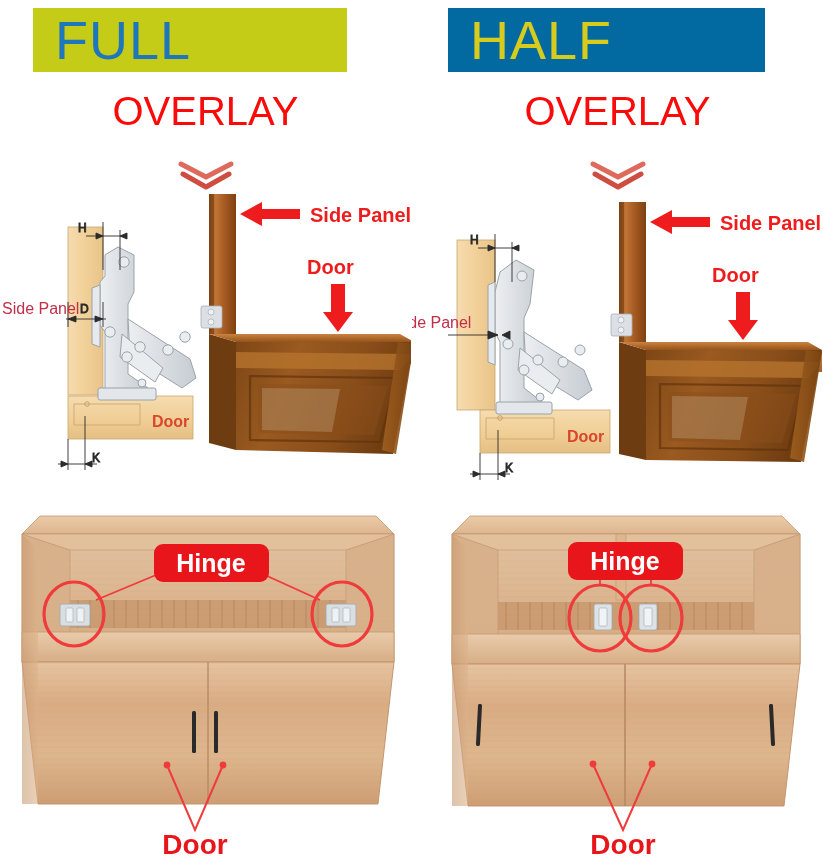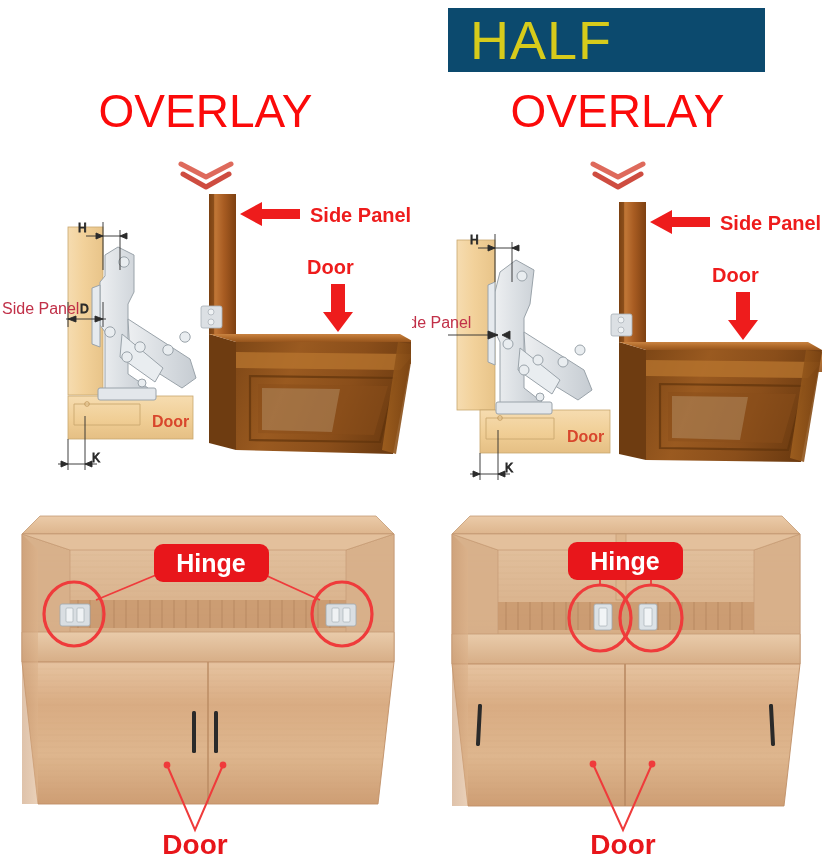--- a/index.html
+++ b/index.html
@@ -12,50 +12,53 @@
   .panel{position:absolute;top:0;height:858px;width:411px;}
   .panel.left{left:0;}
   .panel.right{left:412px;}
 
   
   .hdr-bar{
     position:absolute;top:8px;left:33px;width:314px;height:64px;
     display:flex;align-items:center;justify-content:flex-start;
   }
   .hdr-bar.full{background:#C4CC17;}
-  .hdr-bar.half{background:#0c4a6e;left:36px;width:317px;}
+  .hdr-bar.half{background:#0369a1;left:36px;width:317px;}
   .hdr-word{
     font-size:54px;line-height:54px;font-weight:400;letter-spacing:1px;
     padding-left:22px;
   }
   .hdr-word.full{color:#1E76BC;}
   .hdr-word.half{color:#D7CB1B;}
   .hdr-sub{
     position:absolute;top:82px;left:0;width:411px;text-align:center;
-    font-size:46px;line-height:58px;color:#FB0A0A;font-weight:400;
+    font-size:40px;line-height:58px;color:#FB0A0A;font-weight:400;
     letter-spacing:0px;
   }
   .hdr-sub.r{text-align:center;}
 
   .chev{position:absolute;top:160px;left:0;width:411px;height:30px;}
   .chev svg{position:absolute;left:50%;transform:translateX(-50%);}
 
   
   .tech{position:absolute;top:192px;left:0;width:411px;height:290px;}
   .tech svg{display:block;}
 
   
   .cab{position:absolute;top:492px;left:8px;width:411px;height:366px;}
   .cab svg{display:block;}
 </style>
 </head>
 <body>
 
 <div class="panel left">
 
+  <div class="hdr-bar full">
+    <span class="hdr-word full">FULL</span>
+  </div>
 
   <div class="hdr-sub">OVERLAY</div>
 
   <div class="chev">
     <svg width="70" height="34" viewBox="0 0 70 34">
       <path d="M10 4 L35 17 L60 4" fill="none" stroke="#D8503F" stroke-width="5" stroke-linecap="round" stroke-linejoin="round" opacity="0.85"></path>
       <path d="M12 14 L35 27 L58 14" fill="none" stroke="#C9392B" stroke-width="5" stroke-linecap="round" stroke-linejoin="round" opacity="0.9"></path>
     </svg>
   </div>
 

